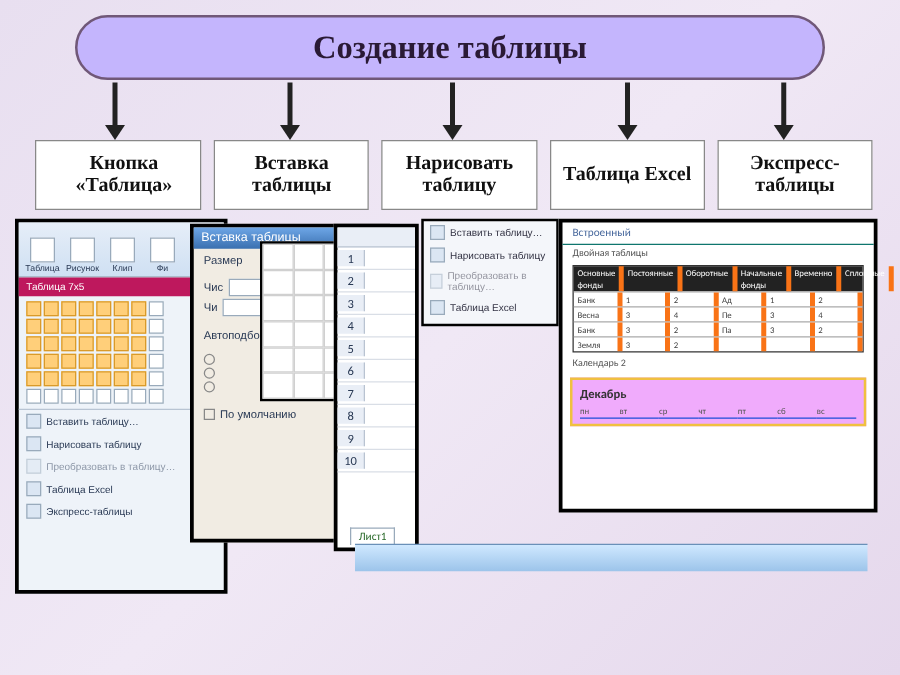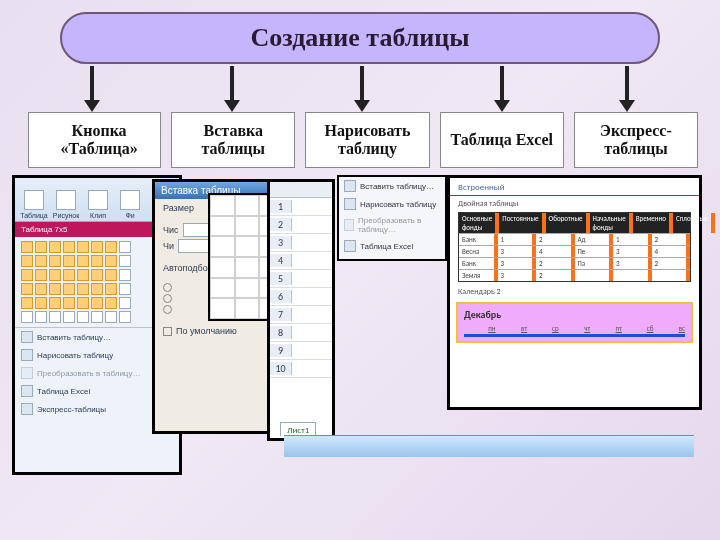--- a/index.html
+++ b/index.html
@@ -107,21 +107,21 @@
   }
   .p5 .hdr { padding: 3px 8px; font-size: 9px; color: #4a6a9e; border-bottom: 1px solid #0f766e; }
   .p5 .cap5 { padding: 2px 8px; font-size: 8px; color: #555; }
   .p5 .tbl { margin: 2px 8px; border: 1px solid #333; }
   .p5 .tbl .th { background: #222; color: #fff; display: flex; font-size: 7px; }
   .p5 .tbl .th span, .p5 .tbl .tr span { flex: 1; padding: 1px 3px; border-right: 4px solid #f97316; }
   .p5 .tbl .tr { display: flex; font-size: 7px; color: #444; border-top: 1px solid #aaa; }
   .p5 .calbox { margin: 4px 6px; border: 2px solid #f0c040; background: #f0abfc; padding: 4px 6px; }
   .p5 .calt { font-weight: bold; font-size: 10px; margin-bottom: 2px; }
   .p5 .calg { display: grid; grid-template-columns: repeat(7,1fr); font-size: 7px; color: #555; }
-  .p5 .calg span { text-align: right; padding: 1px 0; border-bottom: 3px solid #1d4ed8; text-decoration: underline; }
+  .p5 .calg span { text-align: left; padding: 1px 0; border-bottom: 1px solid #1d4ed8; }
 
   
   .greenbar {
     position: absolute; left: 272px; top: 260px; width: 410px; height: 22px;
     background: linear-gradient(#cfe8ff,#9cc4ea);
     border-top: 1px solid #6a90b8;
   }
 </style>
 </head>
 <body>

